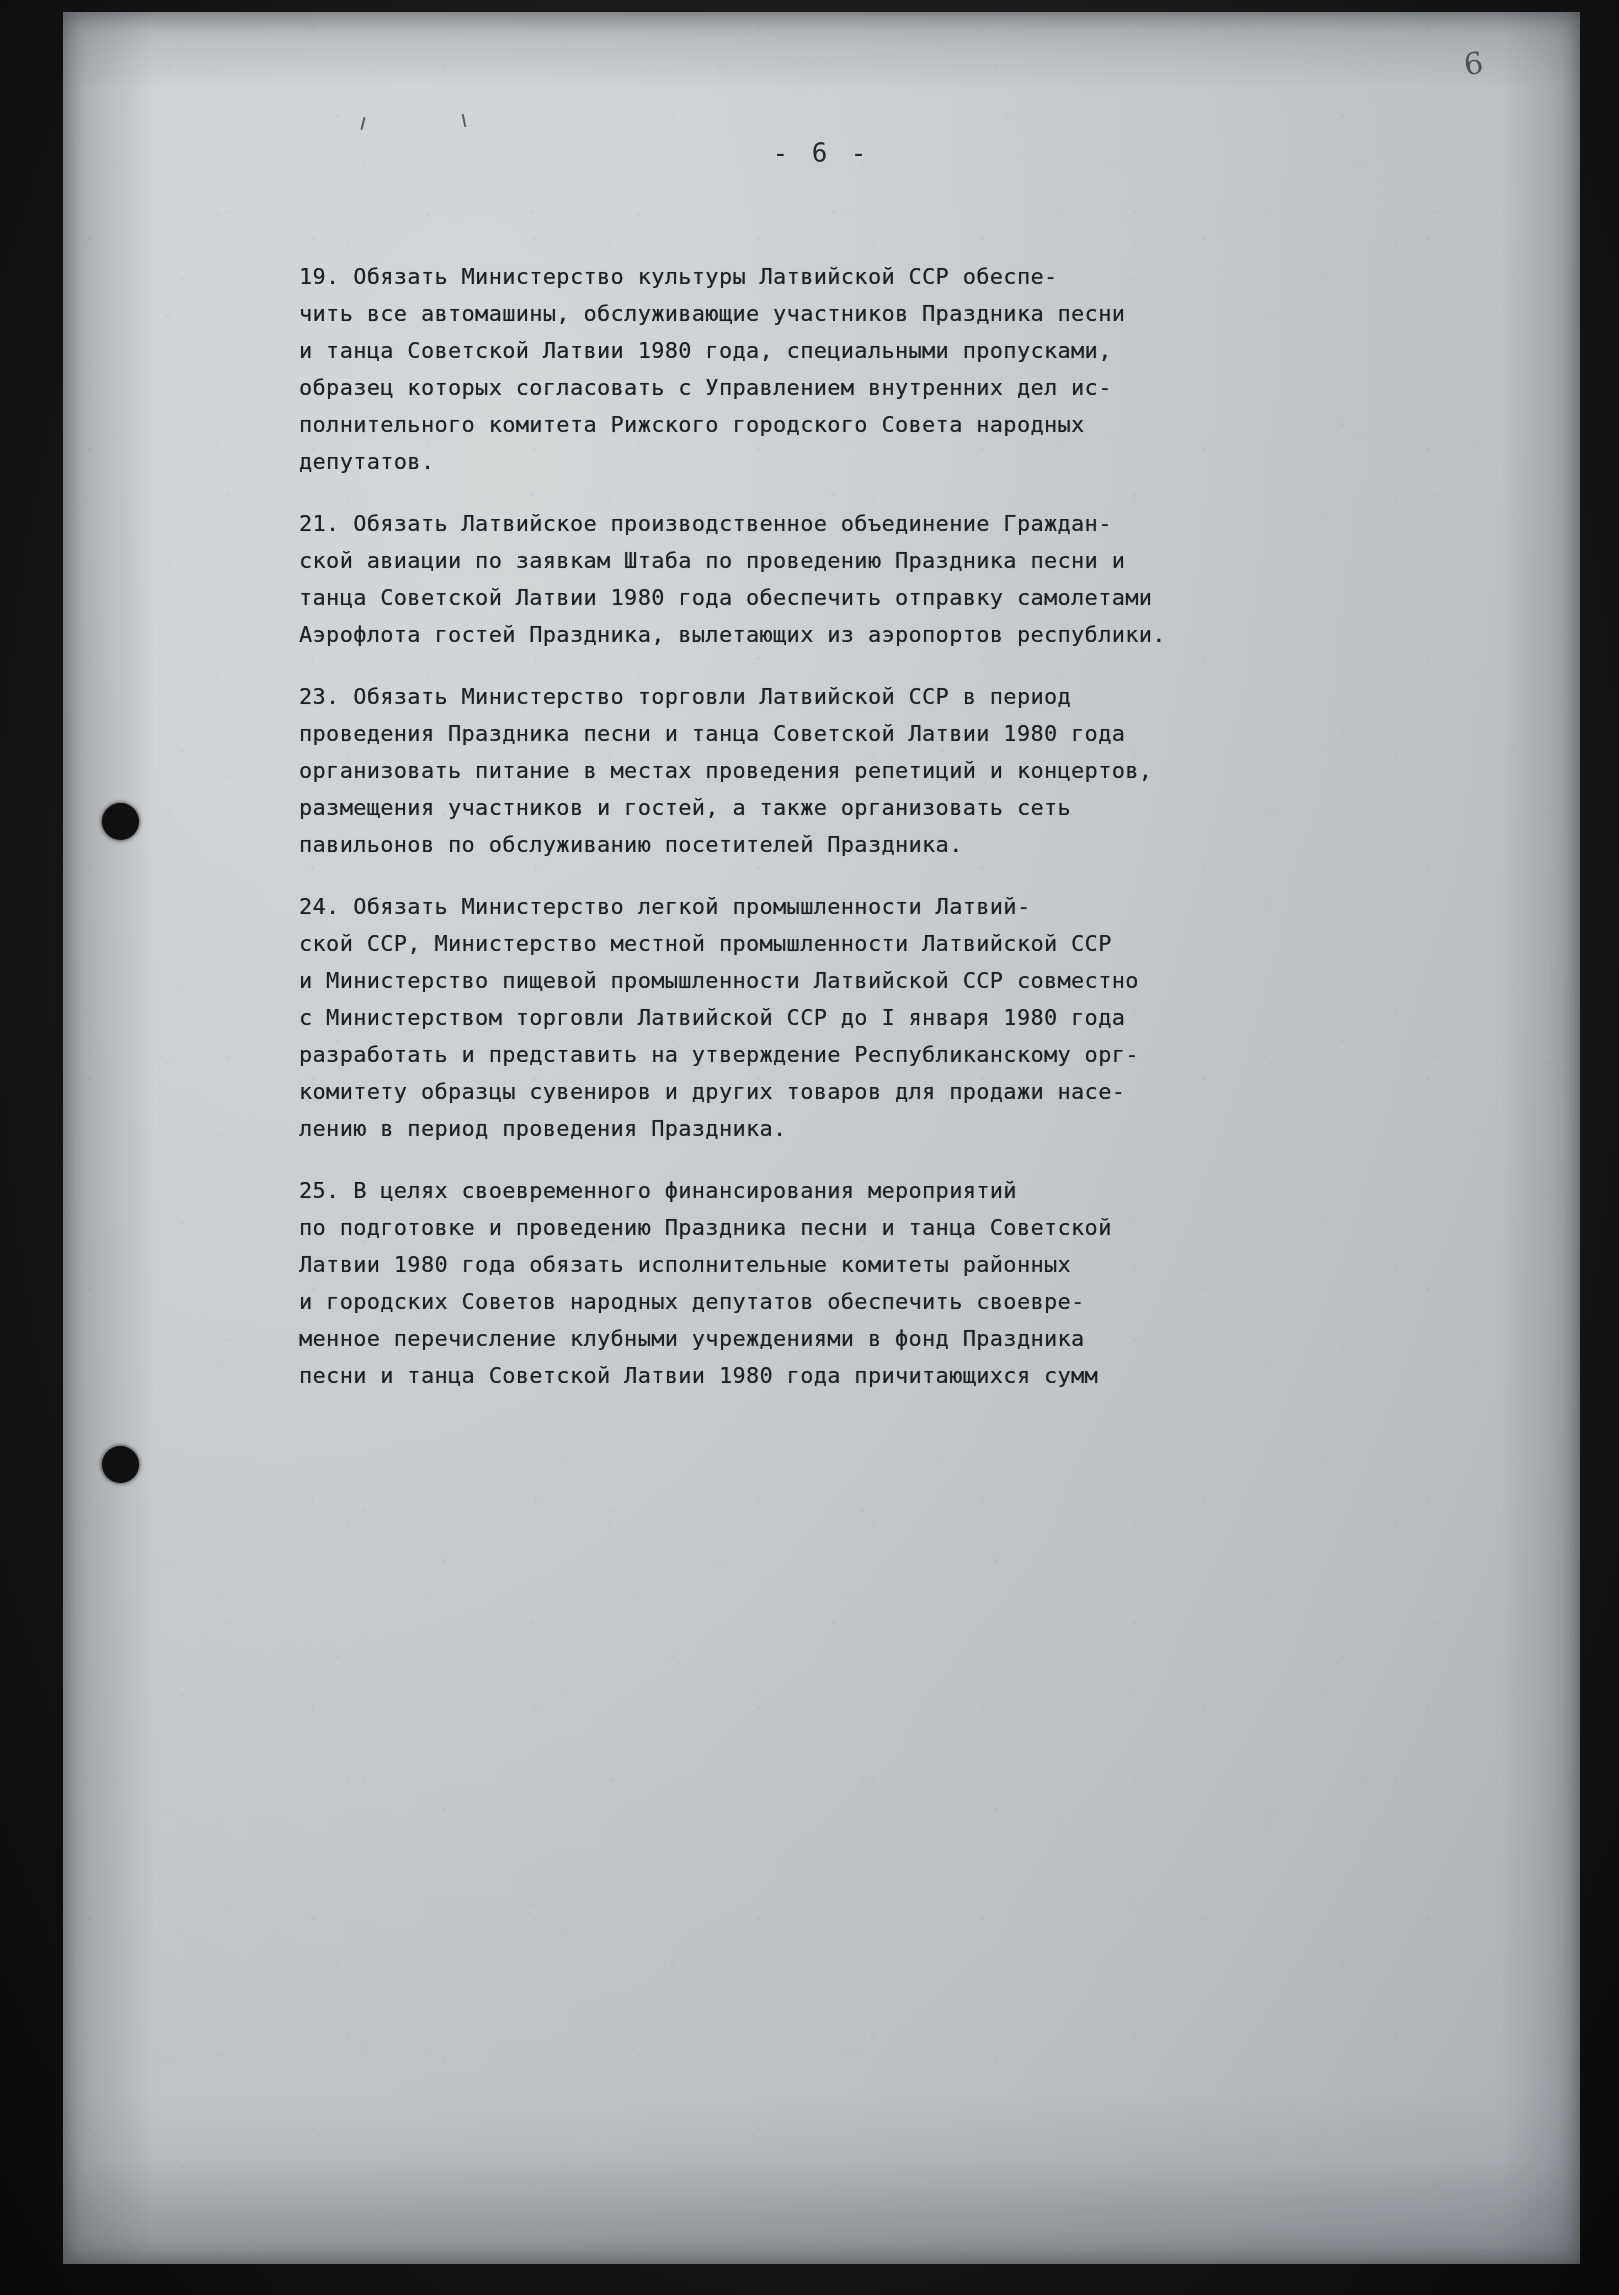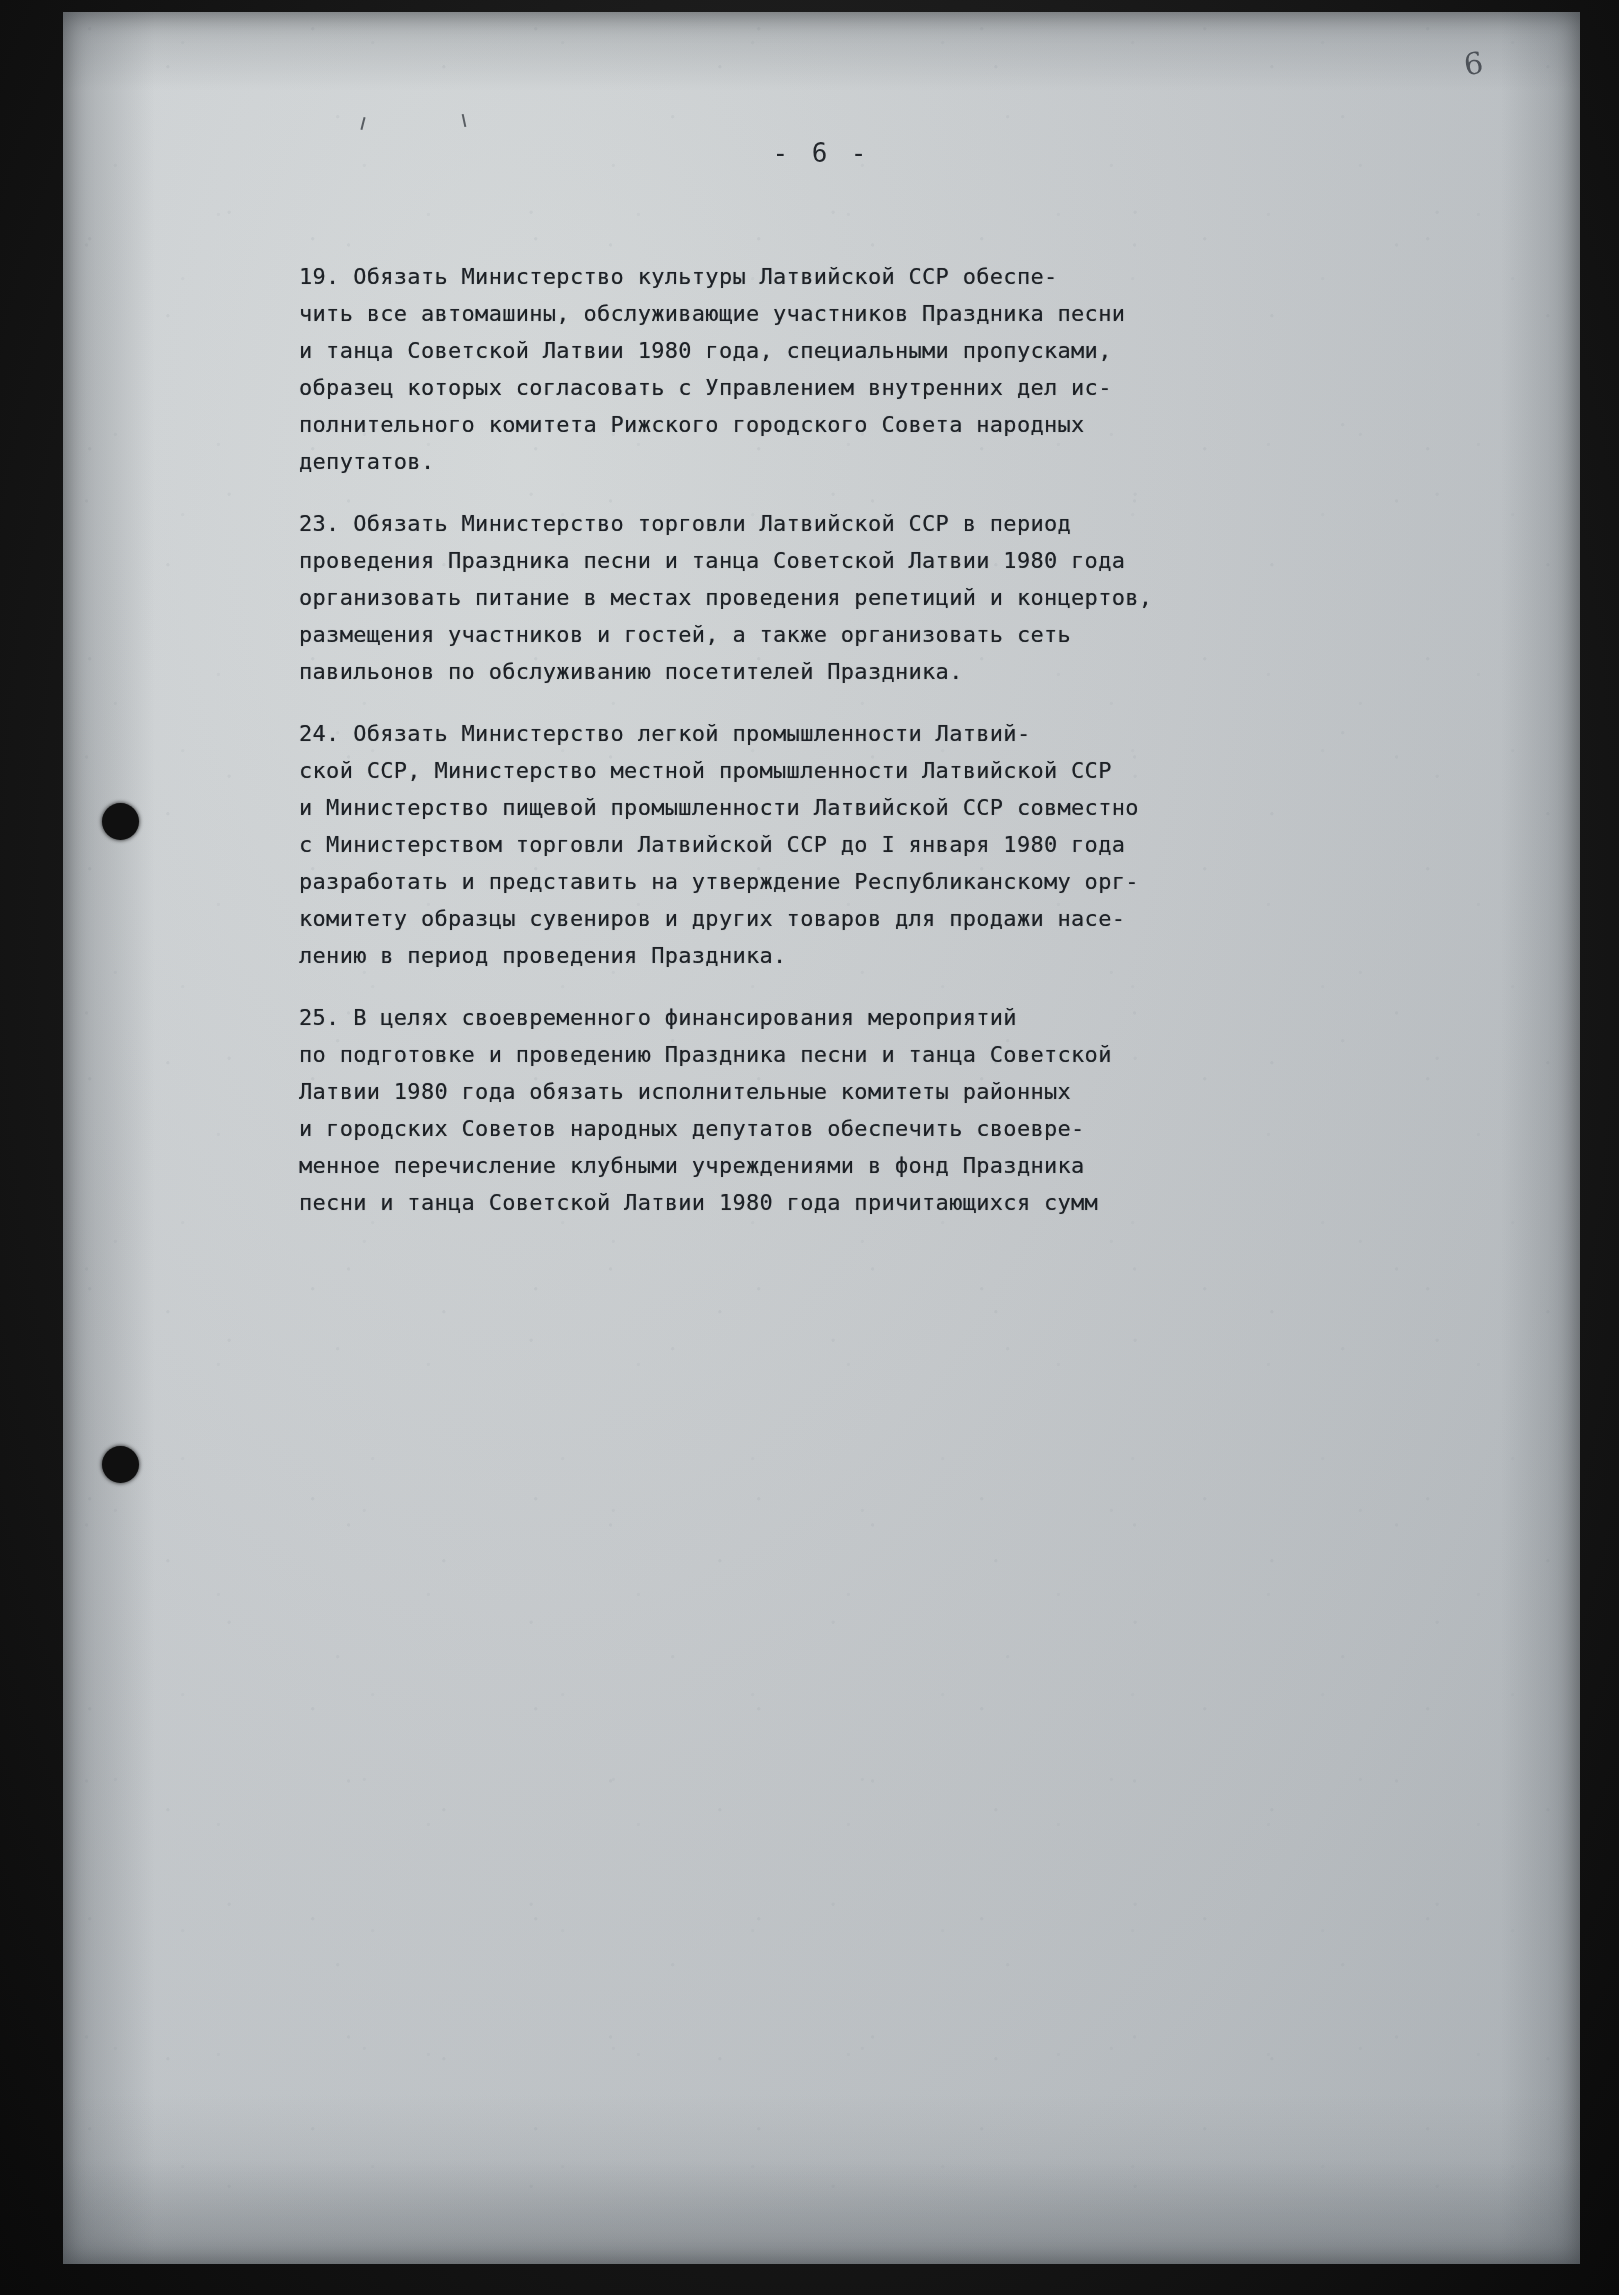--- a/index.html
+++ b/index.html
@@ -163,20 +163,24 @@
     <div class="folio">6</div>
     <div class="page-no">- 6 -</div>
 
     <div class="body-text">
       <p class="para">19. Обязать Министерство культуры Латвийской ССР обеспе-
 чить все автомашины, обслуживающие участников Праздника песни
 и танца Советской Латвии 1980 года, специальными пропусками,
 образец которых согласовать с Управлением внутренних дел ис-
 полнительного комитета Рижского городского Совета народных
 депутатов.</p>
+      <p class="para">21. Обязать Латвийское производственное объединение Граждан-
+ской авиации по заявкам Штаба по проведению Праздника песни и
+танца Советской Латвии 1980 года обеспечить отправку самолетами
+Аэрофлота гостей Праздника, вылетающих из аэропортов республики.</p>
       <p class="para">23. Обязать Министерство торговли Латвийской ССР в период
 проведения Праздника песни и танца Советской Латвии 1980 года
 организовать питание в местах проведения репетиций и концертов,
 размещения участников и гостей, а также организовать сеть
 павильонов по обслуживанию посетителей Праздника.</p>
       <p class="para">24. Обязать Министерство легкой промышленности Латвий-
 ской ССР, Министерство местной промышленности Латвийской ССР
 и Министерство пищевой промышленности Латвийской ССР совместно
 с Министерством торговли Латвийской ССР до I января 1980 года
 разработать и представить на утверждение Республиканскому орг-

